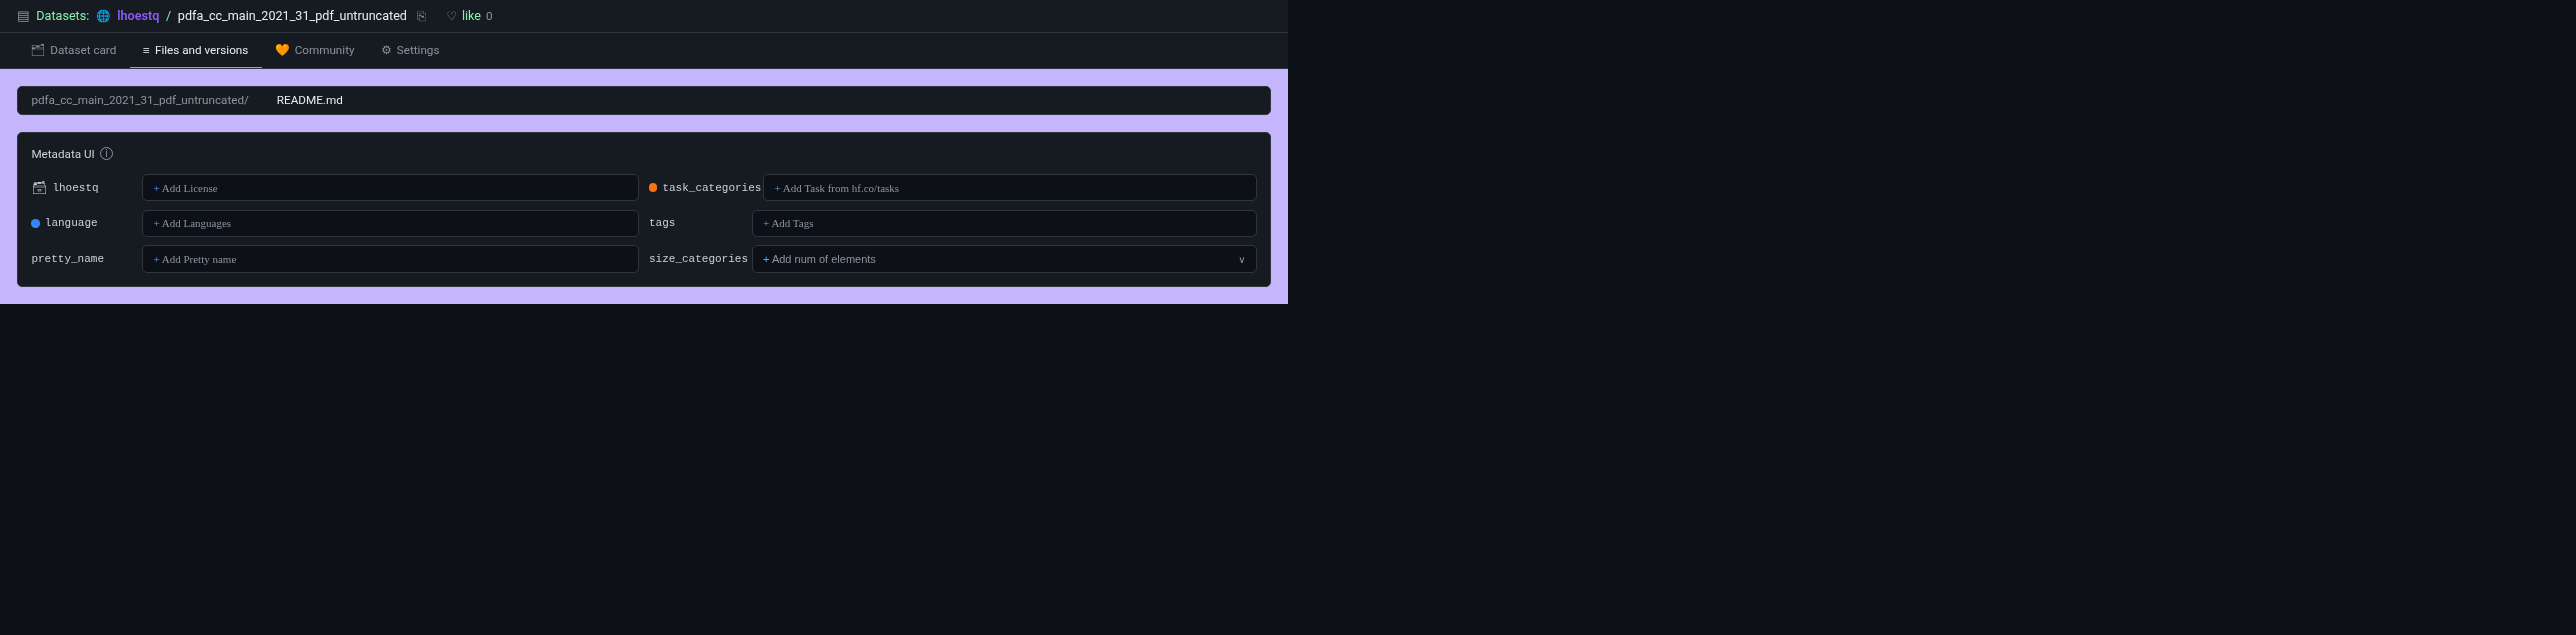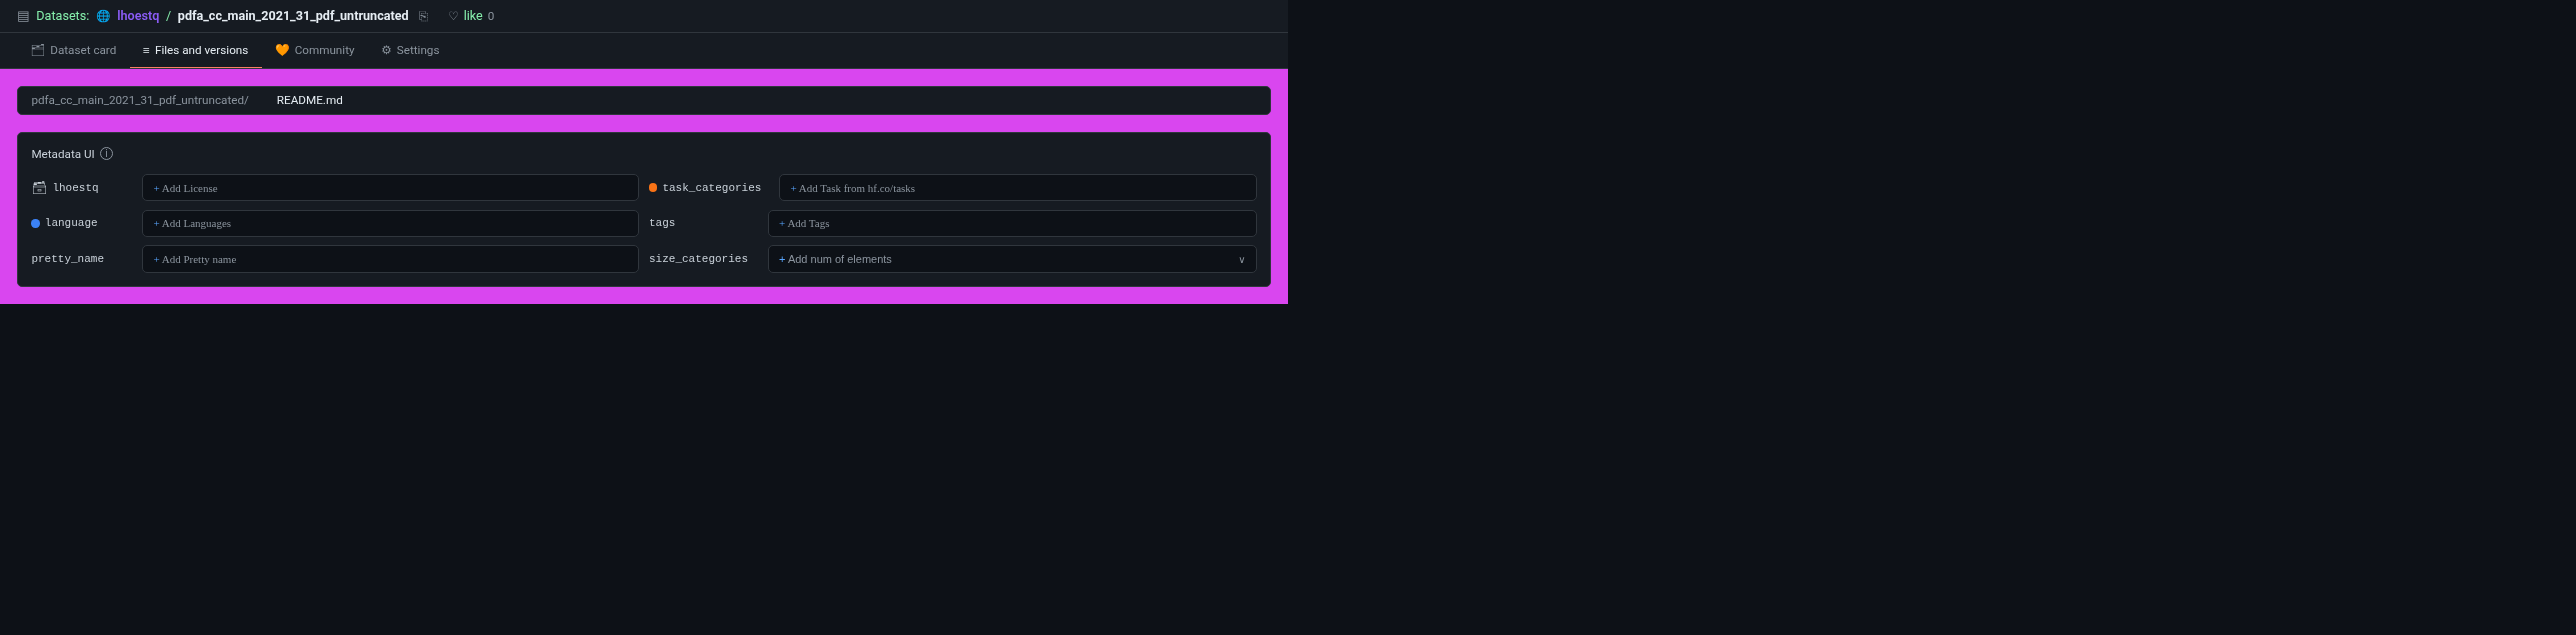--- a/index.html
+++ b/index.html
@@ -40,21 +40,21 @@
     .breadcrumb-link {
       color: #8b5cf6;
       font-size: 12.6px;
       font-weight: 600;
       cursor: pointer;
     }
 
     .repo-name {
       color: #e6edf3;
       font-size: 12.6px;
-      font-weight: 700;
+      font-weight: 400;
     }
 
     .copy-icon {
       color: #8b949e;
       cursor: pointer;
       font-size: 11.7px;
       margin-left: 3.4px;
     }
 
     .like-section {
@@ -103,21 +103,21 @@
       border-bottom: 1.7px solid #f78166;
     }
 
     .tab-icon {
       font-size: 11.7px;
     }
 
     
     .main-content {
       padding: 17px;
-      background-color: #d946ef;
+      background-color: #c4b5fd;
     }
 
     
     .path-bar {
       display: flex;
       align-items: center;
       background-color: #161b22;
       border: 0.8px solid #30363d;
       border-radius: 5px;
       padding: 6.7px 13.4px;
@@ -184,21 +184,21 @@
       flex: 1;
       display: flex;
       align-items: center;
       gap: 10px;
     }
 
     .metadata-right {
       flex: 1;
       display: flex;
       align-items: center;
-      gap: 18px;
+      gap: 2px;
     }
 
     .field-label {
       display: flex;
       align-items: center;
       gap: 5px;
       min-width: 101px;
       font-family: 'Courier New', Courier, monospace;
       font-size: 11px;
       color: #c9d1d9;

